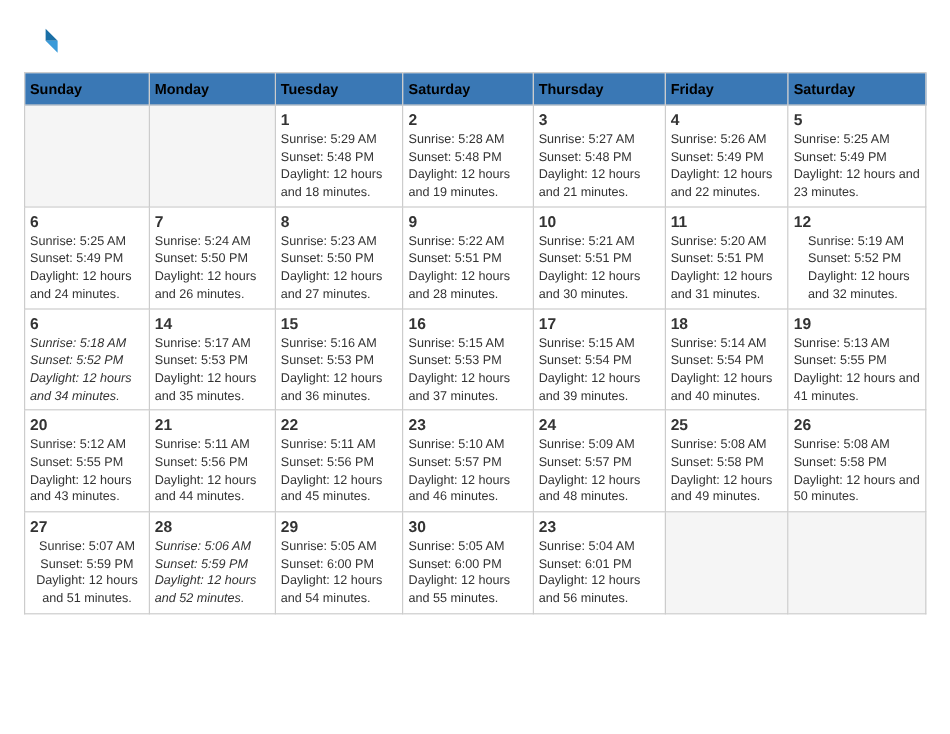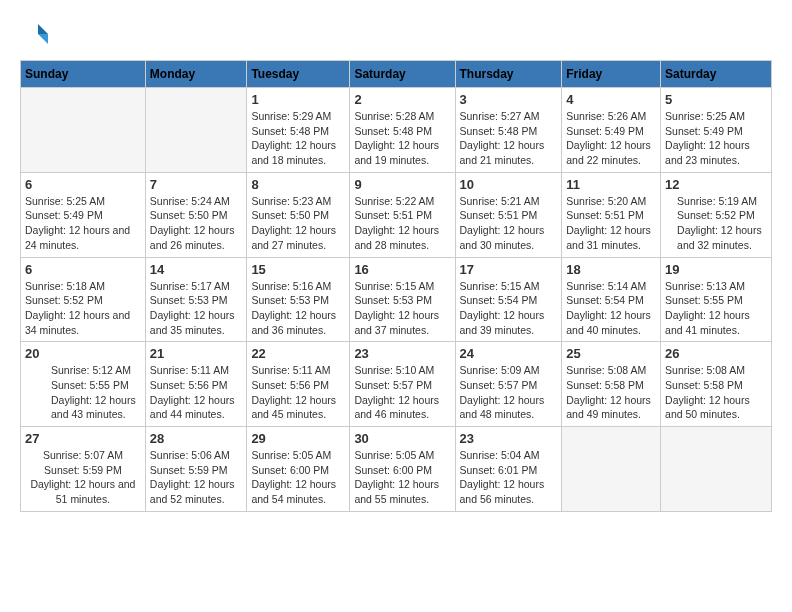--- a/index.html
+++ b/index.html
@@ -191,21 +191,21 @@
         <td>
           <span class="day-num">12</span>
           <div class="day-info" style="white-space: pre-line; margin-left: 12px;">Sunrise: 5:19 AM
 Sunset: 5:52 PM
 Daylight: 12 hours and 32 minutes.</div>
         </td>
       </tr>
       <tr>
         <td>
           <span class="day-num">6</span>
-          <div class="day-info" style="white-space: pre-line;">Sunrise: 5:18 AM
+          <div class="day-info" style="white-space: pre-line; font-style: italic;">Sunrise: 5:18 AM
 Sunset: 5:52 PM
 Daylight: 12 hours and 34 minutes.</div>
         </td>
         <td>
           <span class="day-num">14</span>
           <div class="day-info" style="white-space: pre-line;">Sunrise: 5:17 AM
 Sunset: 5:53 PM
 Daylight: 12 hours and 35 minutes.</div>
         </td>
         <td>
@@ -235,21 +235,21 @@
         <td>
           <span class="day-num">19</span>
           <div class="day-info" style="white-space: pre-line;">Sunrise: 5:13 AM
 Sunset: 5:55 PM
 Daylight: 12 hours and 41 minutes.</div>
         </td>
       </tr>
       <tr>
         <td>
           <span class="day-num">20</span>
-          <div class="day-info" style="white-space: pre-line; margin-left: 26px;">Sunrise: 5:12 AM
+          <div class="day-info" style="white-space: pre-line;">Sunrise: 5:12 AM
 Sunset: 5:55 PM
 Daylight: 12 hours and 43 minutes.</div>
         </td>
         <td>
           <span class="day-num">21</span>
           <div class="day-info" style="white-space: pre-line;">Sunrise: 5:11 AM
 Sunset: 5:56 PM
 Daylight: 12 hours and 44 minutes.</div>
         </td>
         <td>
@@ -285,21 +285,21 @@
       </tr>
       <tr>
         <td>
           <span class="day-num">27</span>
           <div class="day-info" style="white-space: pre-line; text-align: center;">Sunrise: 5:07 AM
 Sunset: 5:59 PM
 Daylight: 12 hours and 51 minutes.</div>
         </td>
         <td>
           <span class="day-num">28</span>
-          <div class="day-info" style="white-space: pre-line;">Sunrise: 5:06 AM
+          <div class="day-info" style="white-space: pre-line; font-style: italic;">Sunrise: 5:06 AM
 Sunset: 5:59 PM
 Daylight: 12 hours and 52 minutes.</div>
         </td>
         <td>
           <span class="day-num">29</span>
           <div class="day-info" style="white-space: pre-line;">Sunrise: 5:05 AM
 Sunset: 6:00 PM
 Daylight: 12 hours and 54 minutes.</div>
         </td>
         <td>

